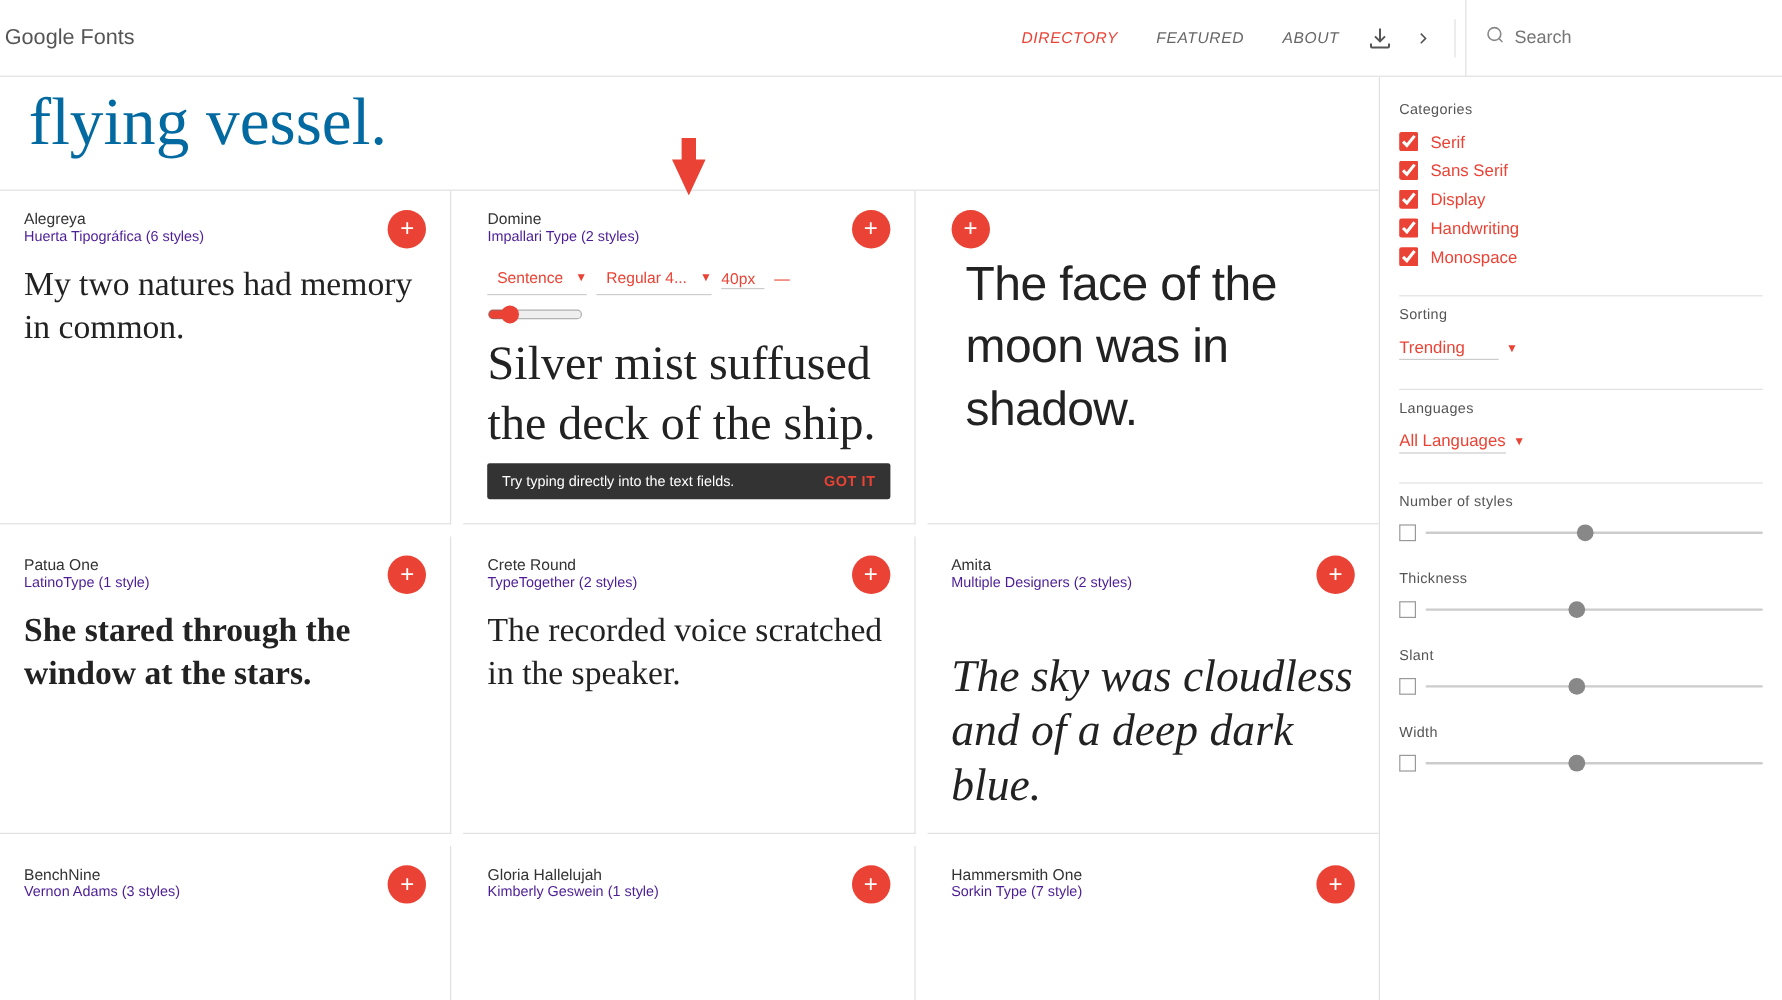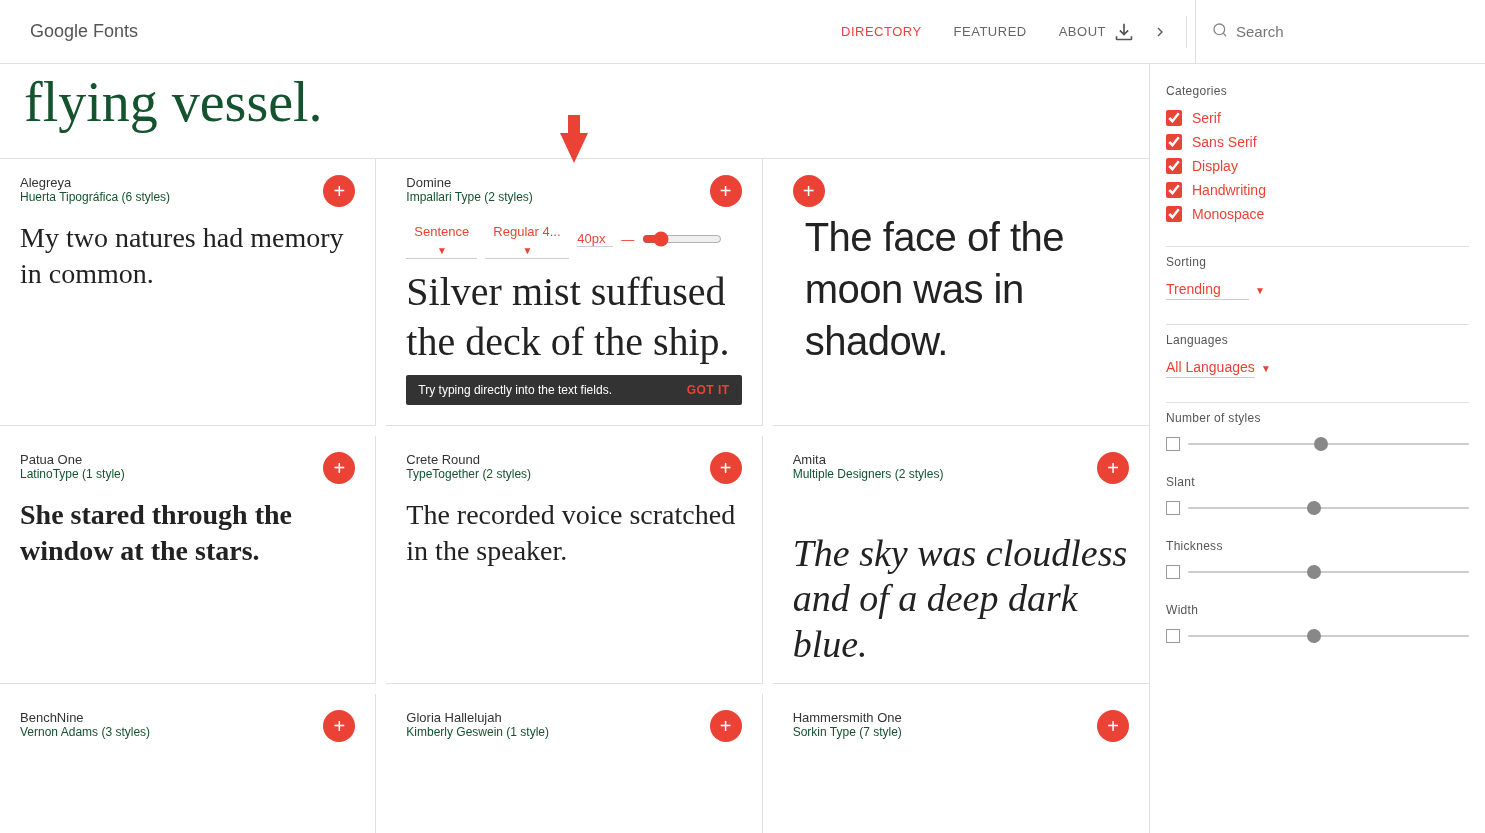--- a/index.html
+++ b/index.html
@@ -4,42 +4,43 @@
   <style>
     * { box-sizing: border-box; margin: 0; padding: 0; }
     body { font-family: 'Arial', sans-serif; background: #fff; color: #333; font-size: 14px; overflow-x: hidden; }
 
     
     .header {
       display: flex;
       align-items: center;
       height: 64px;
       border-bottom: 1px solid #e0e0e0;
-      padding: 0 30px;
+      padding: 0 4px;
       position: fixed;
       top: 0; left: 0; right: 0;
       background: #fff;
       z-index: 100;
     }
     .header-logo {
       display: flex;
       align-items: center;
       gap: 8px;
       margin-right: auto;
     }
     .logo-text {
       font-size: 18px;
       color: #555;
       font-weight: 400;
     }
     .nav-links {
       display: flex;
       align-items: center;
       gap: 32px;
-      margin-right: 0;
+      margin-right: 16px;
+      font-style: italic;
     }
     .nav-link {
       font-size: 13px;
       font-weight: 500;
       color: #666;
       text-decoration: none;
       cursor: pointer;
       letter-spacing: 0.5px;
     }
     .nav-link.active {
@@ -100,21 +101,21 @@
     }
 
     
     .hero {
       padding: 0 24px 8px 24px;
       border-bottom: 1px solid #e0e0e0;
     }
     .hero-text {
       font-size: 56px;
       font-weight: 300;
-      color: #14532d;
+      color: #0369a1;
       line-height: 1.1;
       padding: 8px 0 16px 0;
       font-family: 'Georgia', serif;
     }
 
     
     .font-grid {
       display: grid;
       grid-template-columns: repeat(3, 1fr);
       gap: 10px;
@@ -137,21 +138,21 @@
       align-items: flex-start;
       margin-bottom: 4px;
     }
     .font-name {
       font-size: 13px;
       font-weight: 500;
       color: #333;
     }
     .font-designer {
       font-size: 12px;
-      color: #14532d;
+      color: #4c1d95;
       margin-bottom: 12px;
     }
     .add-btn {
       width: 32px;
       height: 32px;
       border-radius: 50%;
       background: #ea4335;
       border: none;
       cursor: pointer;
       display: flex;
@@ -226,21 +227,20 @@
       outline: none;
       appearance: none;
       -webkit-appearance: none;
     }
     .select-with-arrow {
       display: flex;
       align-items: center;
       gap: 2px;
       border-bottom: 1px solid #ccc;
       padding-bottom: 2px;
-      flex-direction: column;
     }
     .select-with-arrow select {
       border: none;
       font-size: 13px;
       color: #ea4335;
       background: transparent;
       cursor: pointer;
       outline: none;
       appearance: none;
       -webkit-appearance: none;
@@ -629,29 +629,29 @@
 
     <div class="sidebar-section">
       <div class="sidebar-section-title">Number of styles</div>
       <div class="slider-row">
         <div class="slider-checkbox"></div>
         <input type="range" class="sidebar-slider" min="1" max="20" value="10" style="">
       </div>
     </div>
 
     <div class="sidebar-section">
-      <div class="sidebar-section-title">Slant</div>
+      <div class="sidebar-section-title">Thickness</div>
       <div class="slider-row">
         <div class="slider-checkbox"></div>
         <input type="range" class="sidebar-slider" min="1" max="10" value="5" style="">
       </div>
     </div>
 
     <div class="sidebar-section">
-      <div class="sidebar-section-title">Thickness</div>
+      <div class="sidebar-section-title">Slant</div>
       <div class="slider-row">
         <div class="slider-checkbox"></div>
         <input type="range" class="sidebar-slider" min="1" max="10" value="5" style="">
       </div>
     </div>
 
     <div class="sidebar-section">
       <div class="sidebar-section-title">Width</div>
       <div class="slider-row">
         <div class="slider-checkbox"></div>

